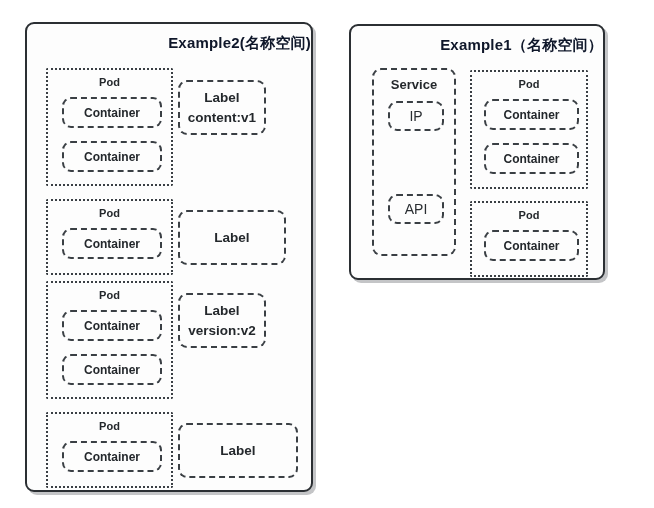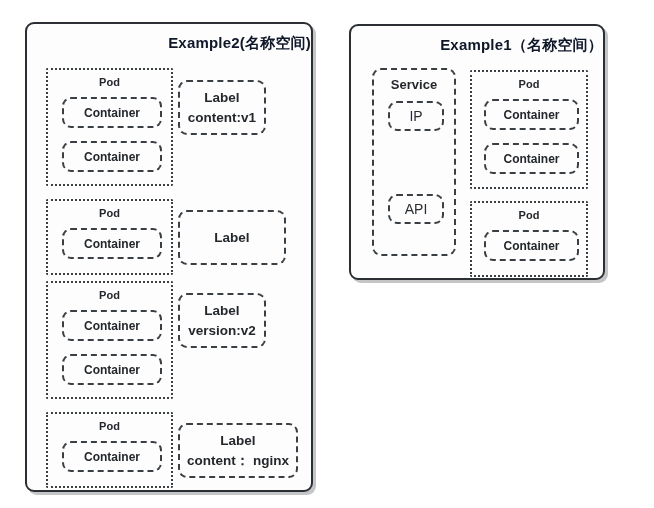--- a/index.html
+++ b/index.html
@@ -151,21 +151,20 @@
       <span class="l1">Label</span>
       <span class="l2">version:v2</span>
     </div>
 
     <div class="pod" style="left:19px;top:388px;width:127px;height:76px;">
       <div class="pod-title" style="top:6px;">Pod</div>
       <div class="container-box" style="left:14px;top:27px;width:100px;height:31px;">Container</div>
     </div>
     <div class="label-box" style="left:151px;top:399px;width:120px;height:55px;">
       <span class="l1">Label</span>
-      <span class="l2">content： nginx</span>
     </div>
   </div>
 
   <div class="panel" style="left:349px;top:24px;width:256px;height:256px;">
     <div class="panel-title" style="top:10px;">Example1（名称空间）</div>
 
     <div class="service" style="left:21px;top:42px;width:84px;height:188px;">
       <div class="service-title" style="top:7px;">Service</div>
       <div class="svc-item" style="left:14px;top:31px;width:56px;height:30px;">IP</div>
       <div class="svc-item" style="left:14px;top:84px;width:56px;height:30px;margin-top:40px;">API</div>

